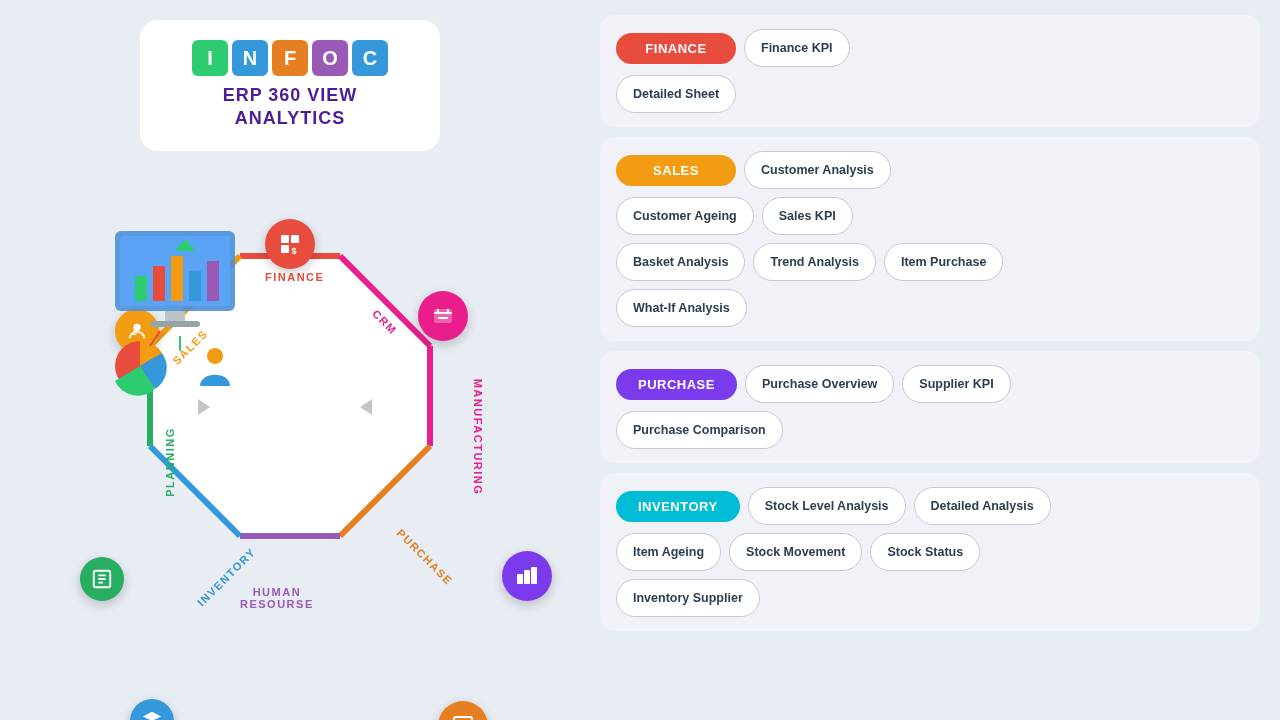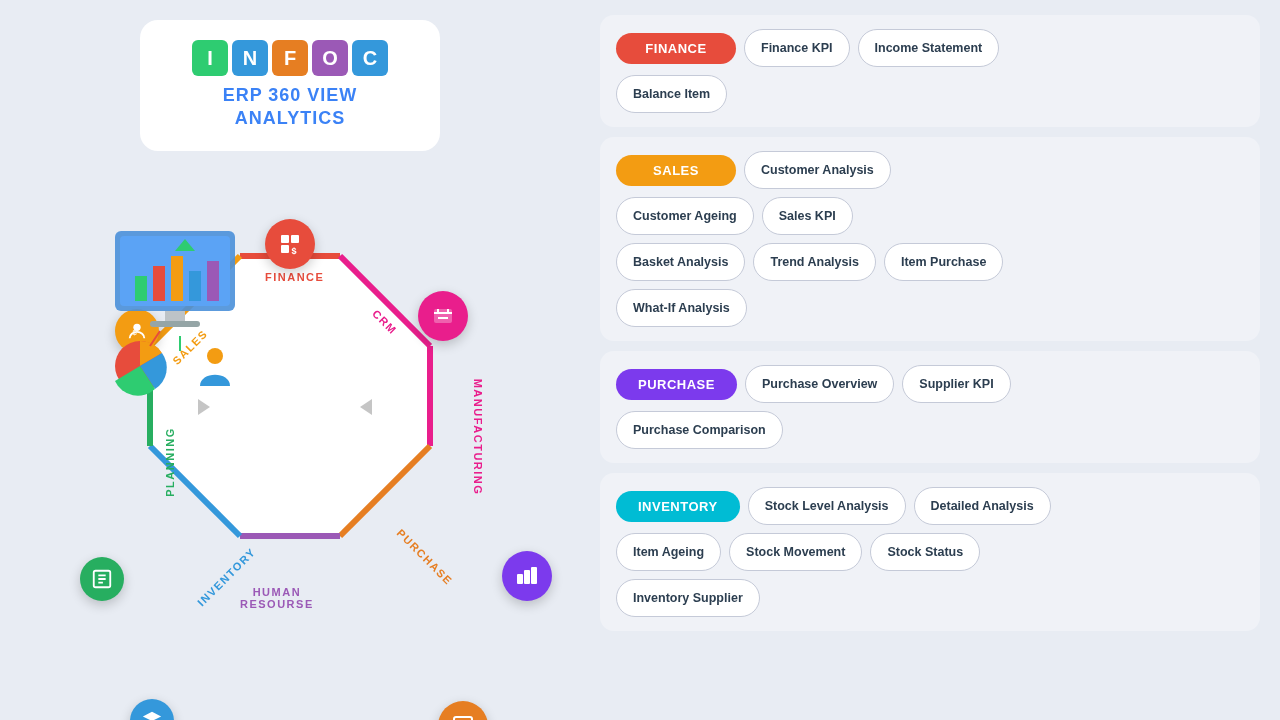--- a/index.html
+++ b/index.html
@@ -56,21 +56,21 @@
 
     .logo-i { background: #2ecc71; }
     .logo-n { background: #3498db; }
     .logo-f { background: #e67e22; }
     .logo-o { background: #9b59b6; }
     .logo-c { background: #3498db; }
 
     .logo-title {
       font-size: 18px;
       font-weight: 800;
-      color: #3b82f6;
+      color: #4c1d95;
       line-height: 1.3;
       letter-spacing: 1px;
       text-align: center;
     }
 
     
     .diagram-container {
       position: relative;
       width: 500px;
       height: 510px;
@@ -332,24 +332,23 @@
     </div>
   </div>
 </div>
 
 <div class="right-panel">
 
   <div class="category-card">
     <div class="category-row">
       <div class="category-badge badge-finance">FINANCE</div>
       <button class="item-btn">Finance KPI</button>
-      <button class="item-btn">Income Statement</button>
-    </div>
-    <div class="category-row">
-      <button class="item-btn">Balance Item</button>
+    </div>
+    <div class="category-row">
+      <button class="item-btn">Detailed Sheet</button>
     </div>
   </div>
 
   <div class="category-card">
     <div class="category-row">
       <div class="category-badge badge-sales">SALES</div>
       <button class="item-btn">Customer Analysis</button>
     </div>
     <div class="category-row">
       <button class="item-btn">Customer Ageing</button>

